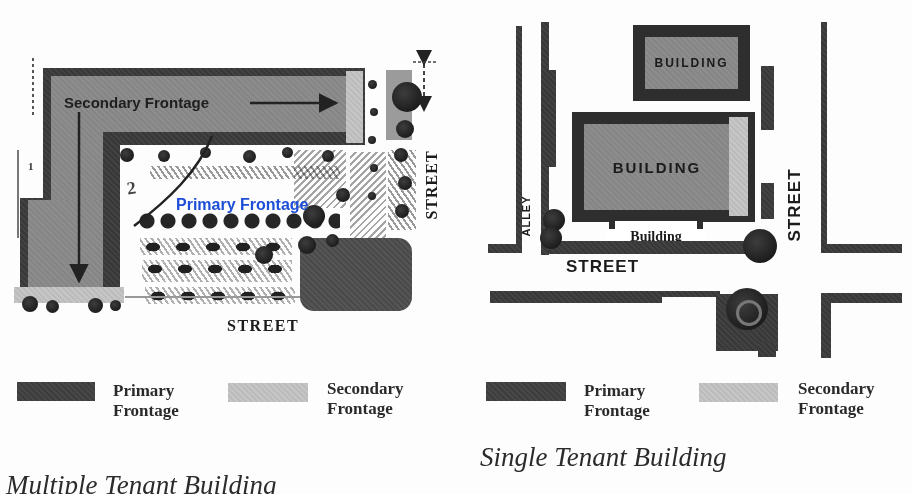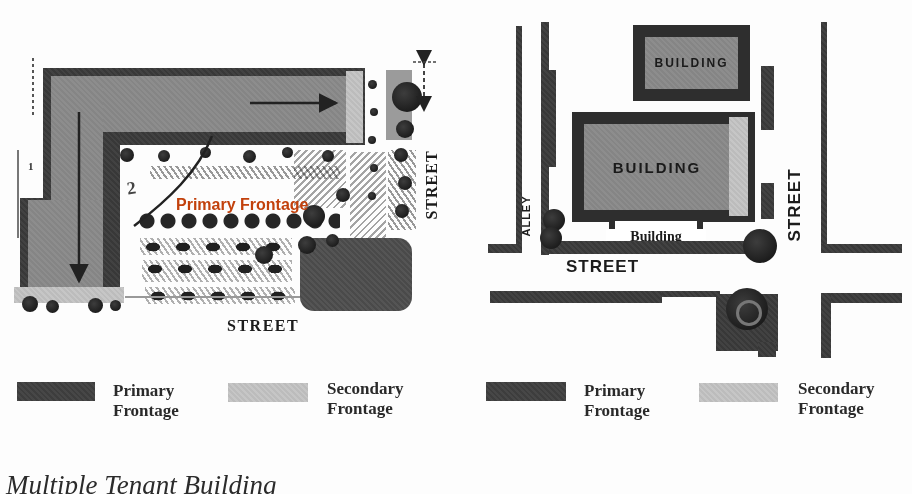--- a/index.html
+++ b/index.html
@@ -102,21 +102,22 @@
         </marker>
       </defs>
       <line x1="250" y1="103" x2="336" y2="103" stroke="#222" stroke-width="2.5" marker-end="url(#ah)"></line>
       <line x1="79" y1="112" x2="79" y2="281" stroke="#222" stroke-width="2.5" marker-end="url(#ah)"></line>
       <path d="M212,136 C198,172 168,200 134,226" stroke="#222" stroke-width="2.5" fill="none"></path>
       <line x1="424" y1="64" x2="424" y2="110" stroke="#444" stroke-width="2" stroke-dasharray="4 3" marker-start="url(#ah)" marker-end="url(#ah)"></line>
       <line x1="413" y1="62" x2="437" y2="62" stroke="#444" stroke-width="1.5" stroke-dasharray="3 2"></line>
       <line x1="33" y1="58" x2="33" y2="118" stroke="#555" stroke-width="2" stroke-dasharray="3 3"></line>
     </svg>
 
-    <div class="lbl sans" style="left:176px;top:196px;font-size:16px;color:#c2410c;">Primary Frontage</div>
+    <div class="lbl sans" style="left:64px;top:94px;font-size:15px;color:#1e1e1e;">Secondary Frontage</div>
+    <div class="lbl sans" style="left:176px;top:196px;font-size:16px;color:#1d4ed8;">Primary Frontage</div>
     <div class="lbl serif" style="left:127px;top:178px;font-size:18px;color:#444;transform:rotate(-8deg);">2</div>
     <div class="lbl serif" style="left:28px;top:160px;font-size:11px;color:#333;">1</div>
     <div class="abs vtext" style="left:415px;top:135px;width:34px;height:100px;">
       <span class="serif" style="font-size:16px;letter-spacing:1px;">STREET</span>
     </div>
     <div class="lbl serif" style="left:227px;top:317px;font-size:16px;letter-spacing:1.5px;">STREET</div>
 
     <div class="legend-swatch dark" style="left:17px;top:382px;width:78px;background-color:#3d3d3d;"></div>
     <div class="legend-text" style="left:113px;top:381px;">
       <span>Primary</span>
@@ -184,15 +185,16 @@
     <div class="legend-text" style="left:584px;top:381px;">
       <span>Primary</span>
       <span>Frontage</span>
     </div>
     <div class="legend-swatch light" style="left:699px;top:383px;width:79px;"></div>
     <div class="legend-text" style="left:798px;top:379px;">
       <span>Secondary</span>
       <span>Frontage</span>
     </div>
 
+    <div class="caption" style="left:480px;top:442px;">Single Tenant Building</div>
   </div>
 
 </div>
 
 </body></html>

